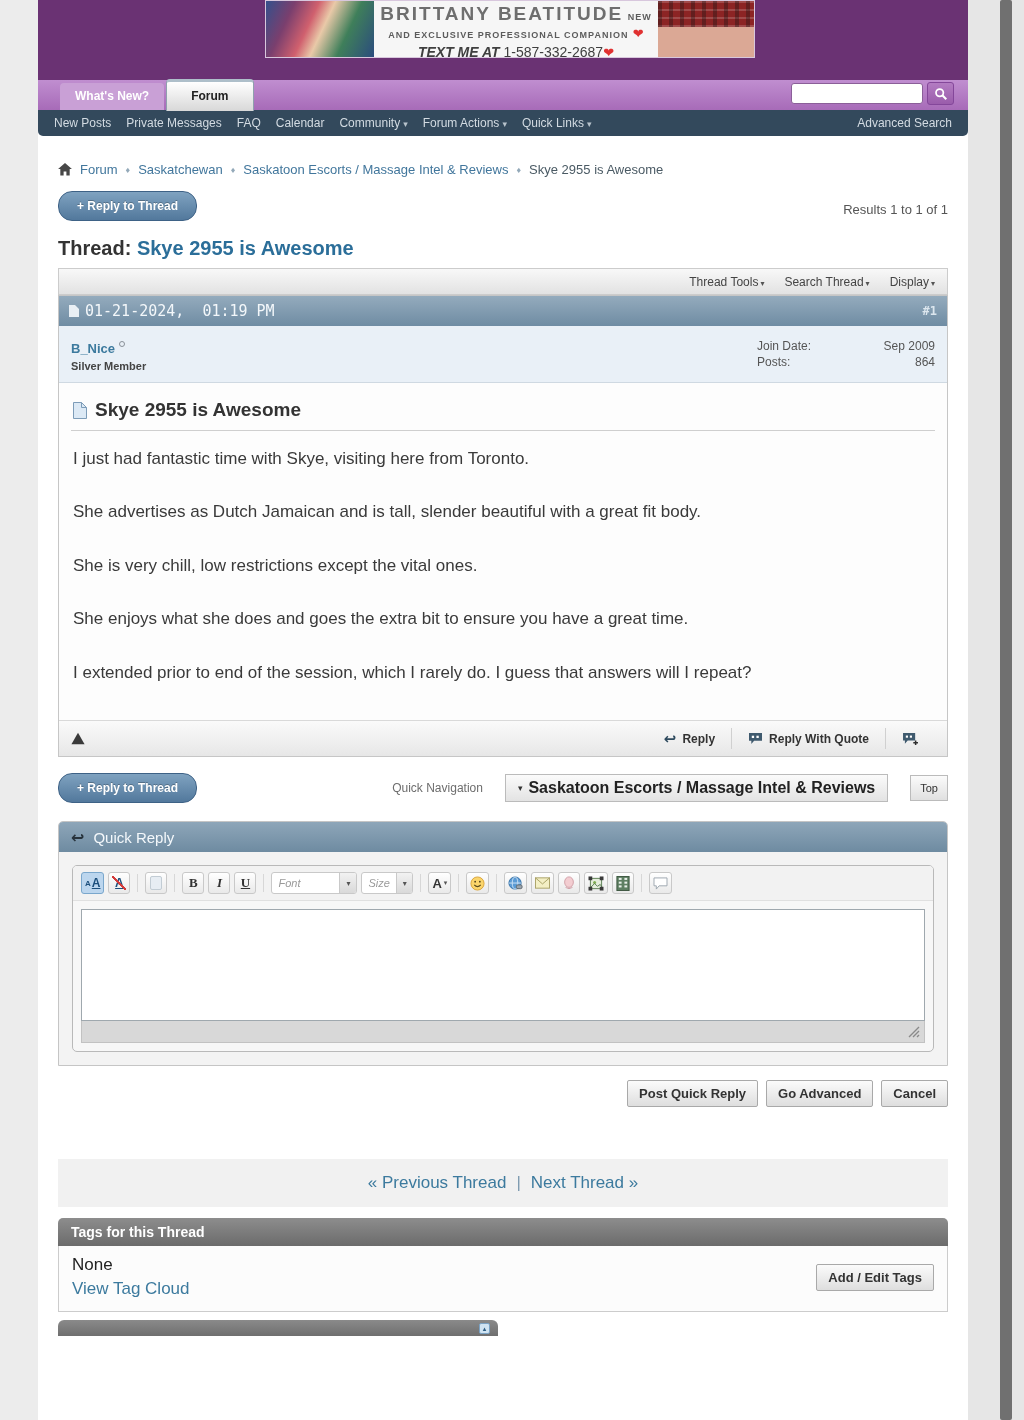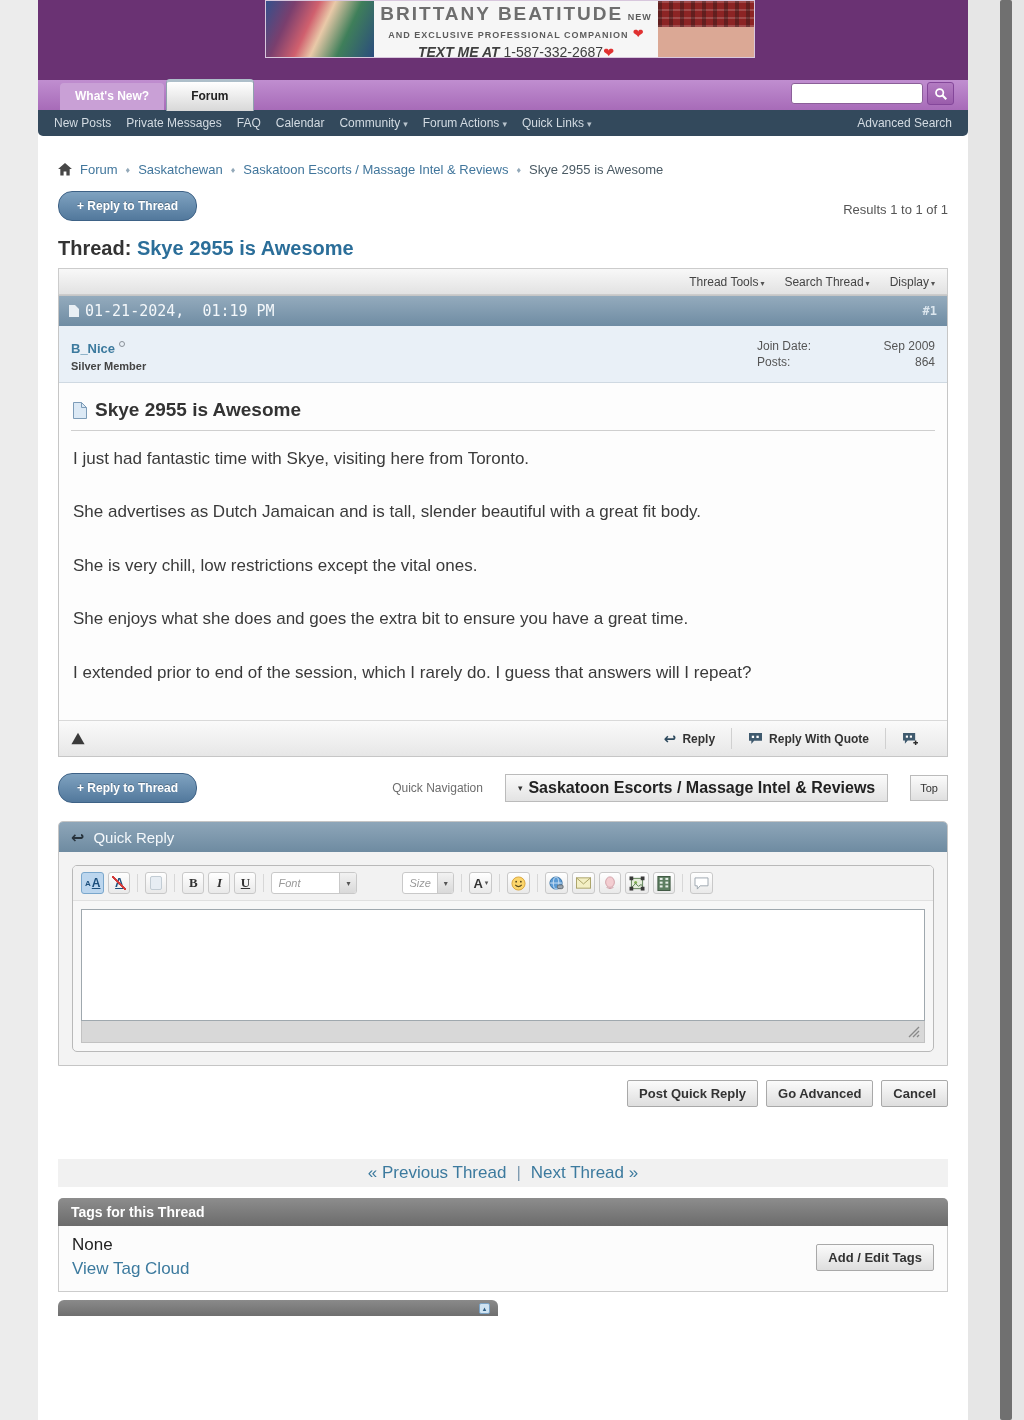--- a/index.html
+++ b/index.html
@@ -116,37 +116,37 @@
     background: linear-gradient(#ffffff,#e9e9e9); border: 1px solid #c9c9c9; border-radius: 3px; cursor: pointer; font-size: 13px; color: #333; padding: 0 3px; }
   .tb-btn.active { background: #bcd6ee; border-color: #7aa7cc; }
   .tb-sep { width: 1px; height: 18px; background: #d7d7d7; margin: 0 3px; }
   .tb-b { font-family: "Liberation Serif", serif; font-weight: bold; }
   .tb-i { font-family: "Liberation Serif", serif; font-weight: bold; font-style: italic; }
   .tb-u { font-family: "Liberation Serif", serif; font-weight: bold; text-decoration: underline; }
   .tb-select { display: flex; align-items: center; background: #fff; border: 1px solid #c9c9c9; border-radius: 3px; height: 22px; overflow: hidden; cursor: pointer; }
   .tb-select .ph { font-size: 11px; font-style: italic; color: #9a9a9a; padding: 0 6px; }
   .tb-select .dd-box { width: 17px; height: 100%; background: linear-gradient(#f2f2f2,#d9d9d9); border-left: 1px solid #c9c9c9; display: flex; align-items: center; justify-content: center; font-size: 8px; color: #555; }
   .tb-font { width: 86px; justify-content: space-between; }
-  .tb-size { width: 52px; justify-content: space-between; margin-left: 41px; }
+  .tb-size { width: 52px; justify-content: space-between; }
   .rm-fmt { position: relative; }
   .rm-fmt::after { content: ""; position: absolute; inset: 3px; background: linear-gradient(45deg, transparent 44%, #d23b3b 44%, #d23b3b 56%, transparent 56%); }
   .wys-a1 { font-size: 8px; font-weight: bold; color: #1d4f7c; margin-right: 1px; }
   .wys-a2 { font-size: 12px; font-weight: bold; color: #1d4f7c; text-decoration: underline; }
   .paste-glyph { width: 12px; height: 14px; background: #e7edf3; border: 1px solid #c2ccd4; border-radius: 2px; }
   .color-a { font-weight: bold; font-size: 13px; }
   .color-dd { font-size: 7px; margin-left: 2px; color: #555; }
   .ta-wrap { padding: 8px; }
   .qr-textarea { width: 100%; height: 112px; border: 1px solid #9fa8ae; background: #fff; resize: none; outline: none; display: block; font-family: "Liberation Sans", sans-serif; font-size: 14px; padding: 6px; }
   .ta-strip { height: 22px; background: #d8d8d8; border: 1px solid #c2c2c2; border-top: none; display: flex; align-items: center; justify-content: flex-end; padding-right: 4px; }
 
   .qr-actions { display: flex; justify-content: flex-end; gap: 8px; margin-top: 14px; }
   .btn-std { font-size: 13px; font-weight: bold; color: #333; background: linear-gradient(#fbfbfb,#dedede); border: 1px solid #a9a9a9; border-radius: 2px; padding: 5px 11px; cursor: pointer; }
 
   
-  .prevnext { margin-top: 52px; background: #f1f1f1; height: 28px; display: flex; align-items: center; justify-content: center; gap: 10px; font-size: 17px; }
+  .prevnext { margin-top: 52px; background: #f1f1f1; height: 48px; display: flex; align-items: center; justify-content: center; gap: 10px; font-size: 17px; }
   .prevnext a { color: #3c7a9e; text-decoration: none; cursor: pointer; }
   .prevnext .bar { color: #7e9bb0; }
 
   
   .tags-panel { margin-top: 11px; }
   .tags-header { height: 28px; background: linear-gradient(#8d8d8d,#6b6b6b); border-radius: 5px 5px 0 0; display: flex; align-items: center; padding: 0 13px; color: #fff; font-size: 14px; font-weight: bold; }
   .tags-body { border: 1px solid #cccccc; border-top: none; background: #fcfcfc; display: flex; align-items: center; padding: 9px 13px 12px; }
   .tags-none { font-size: 17px; color: #222; }
   .tags-cloud { font-size: 17px; color: #3c7a9e; text-decoration: none; cursor: pointer; display: block; margin-top: 4px; }
   .btn-tags { margin-left: auto; }

